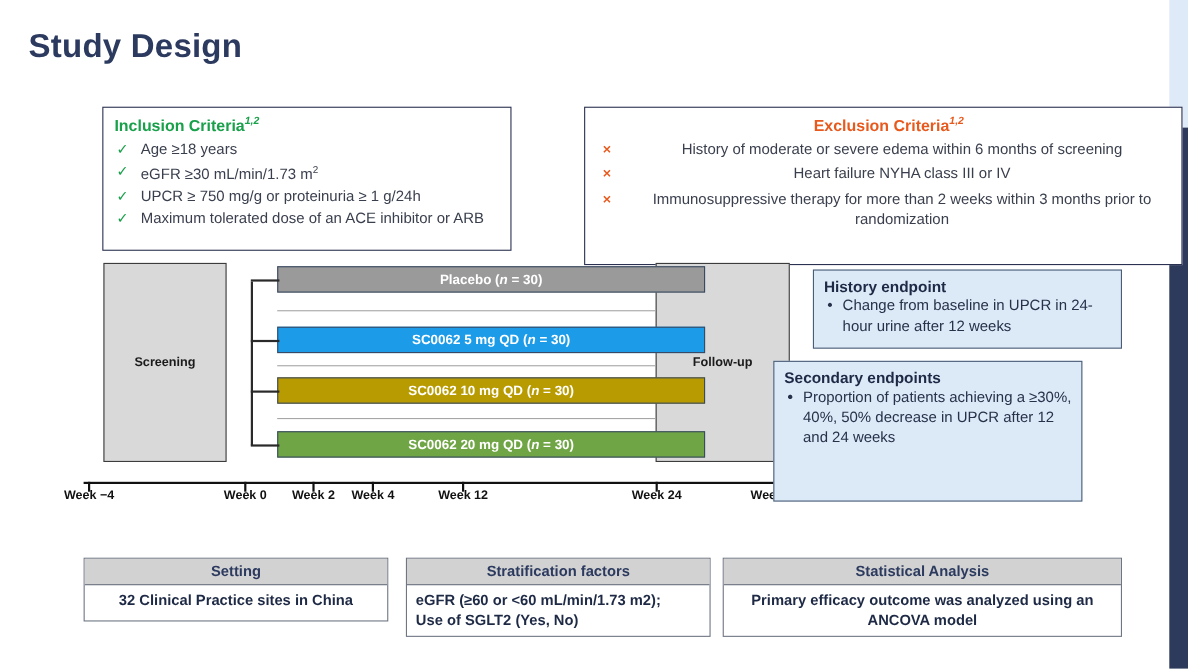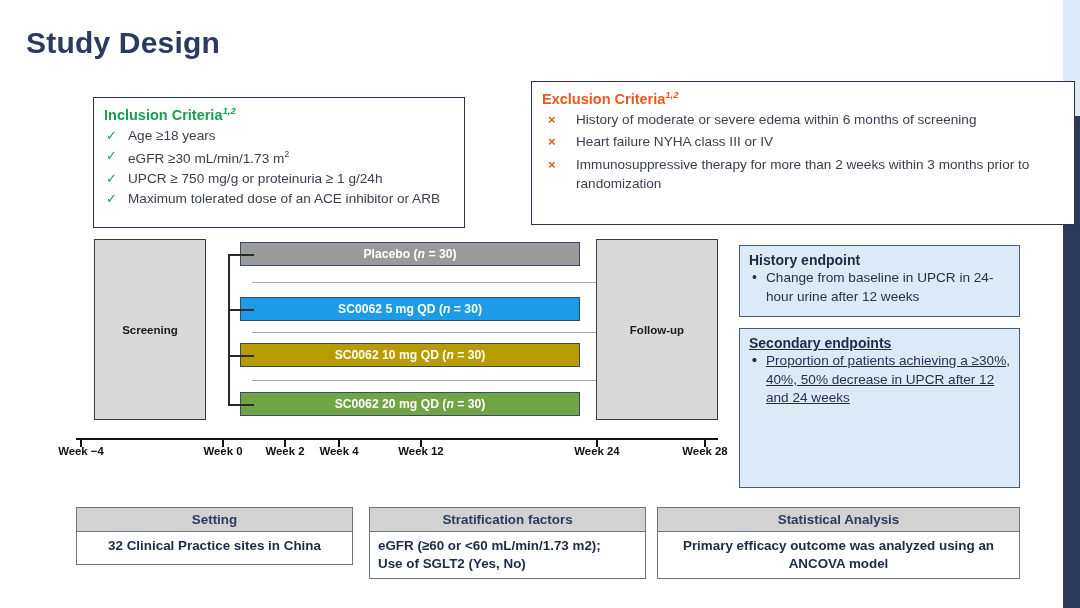--- a/index.html
+++ b/index.html
@@ -15,21 +15,21 @@
 
   
   #page-title{
     position:absolute;left:26px;top:26px;
     font-size:30px;font-weight:bold;color:#2b3a5e;letter-spacing:.2px;
   }
 
   
   .crit-box{position:absolute;background:#fff;border:1.5px solid #2b3150;box-sizing:border-box;}
   #inclusion-box{left:93px;top:97px;width:372px;height:131px;}
-  #exclusion-box{left:531px;top:81px;width:544px;height:144px;}
+  #exclusion-box{left:531px;top:97px;width:544px;height:144px;text-align:center;}
   .crit-title{font-size:14.5px;font-weight:bold;margin:7px 0 3px 10px;}
   #inclusion-title{color:#18a04a;}
   #exclusion-title{color:#e8591d;}
   .crit-title sup{font-size:9.5px;font-style:italic;font-weight:bold;}
   .crit-list{list-style:none;margin:0;padding:0 10px 0 10px;}
   .crit-list li{
     position:relative;padding-left:24px;margin:0 0 1px 0;
     font-size:13.6px;line-height:19px;color:#3a3f4d;
   }
   .crit-list li .mk{position:absolute;left:2px;top:0;font-size:13px;font-weight:bold;}
@@ -50,40 +50,40 @@
     background:#d9d9d9;border:1.4px solid #3c3c3c;box-sizing:border-box;
     display:flex;align-items:center;justify-content:center;
     font-size:11.5px;font-weight:bold;color:#1b1b1b;
   }
   
   #bracket-spine{position:absolute;left:228px;top:256px;width:2px;height:149px;background:#2a2a2a;}
   .bracket-arm{position:absolute;left:228px;width:26px;height:2px;background:#2a2a2a;}
 
   
   .arm-bar{
-    position:absolute;left:240px;width:340px;height:24px;
+    position:absolute;left:252px;width:389px;height:24px;
     border:1.2px solid #3a4a63;box-sizing:border-box;
     display:flex;align-items:center;justify-content:center;
     font-size:12.2px;font-weight:bold;color:#ffffff;white-space:nowrap;
   }
   .arm-bar i{font-style:italic;}
   
   .arm-rule{position:absolute;left:252px;width:344px;height:1px;background:#a6a6a6;}
 
   
   #timeline-axis{position:absolute;left:76px;top:438px;width:642px;height:2px;background:#111;}
   .tick{position:absolute;top:438px;width:2px;height:9px;background:#111;}
   .tick-label{position:absolute;top:445px;font-size:11.4px;font-weight:bold;color:#111;white-space:nowrap;transform:translateX(-50%);}
 
   
   .endpoint-box{
     position:absolute;background:#dce9f7;border:1.1px solid #4a5d77;box-sizing:border-box;
   }
   #primary-endpoint-box{left:739px;top:245px;width:281px;height:72px;}
-  #secondary-endpoint-box{left:739px;top:328px;width:281px;height:160px;text-decoration:underline;}
+  #secondary-endpoint-box{left:703px;top:328px;width:281px;height:128px;}
   .endpoint-title{font-size:14px;font-weight:bold;color:#1e2a45;margin:6px 0 1px 9px;}
   .endpoint-list{list-style:none;margin:0;padding:0 8px 0 9px;}
   .endpoint-list li{
     position:relative;padding-left:17px;font-size:13.6px;line-height:18.5px;color:#27324a;
   }
   .endpoint-list li .bullet{position:absolute;left:3px;top:-1px;font-size:14px;}
 
   
   .info-table{position:absolute;border:1.2px solid #6f7683;box-sizing:border-box;background:#fff;}
   #setting-table{left:76px;top:507px;width:277px;height:58px;}

